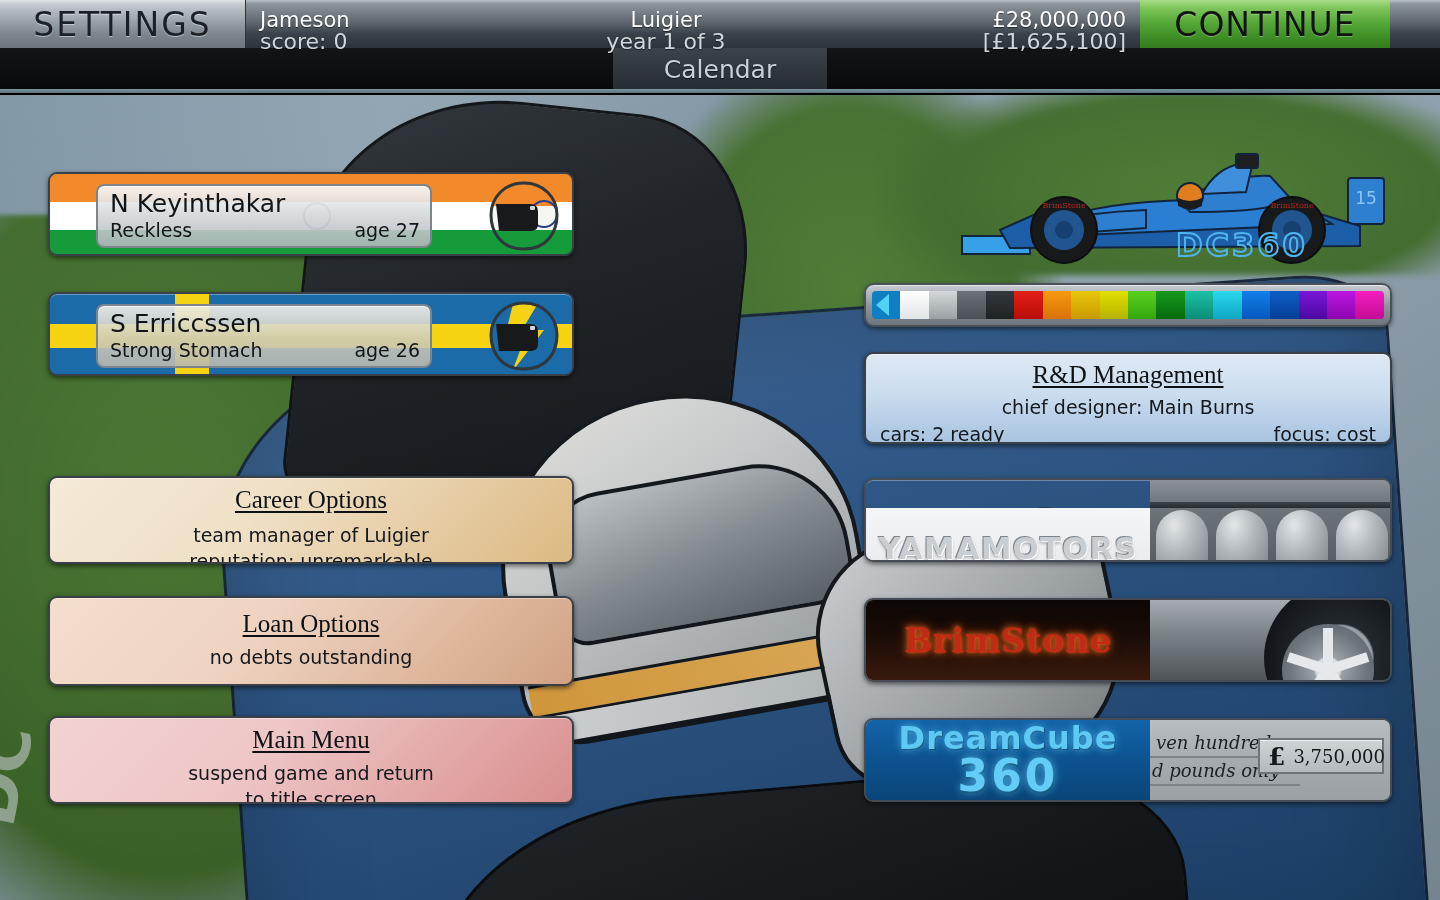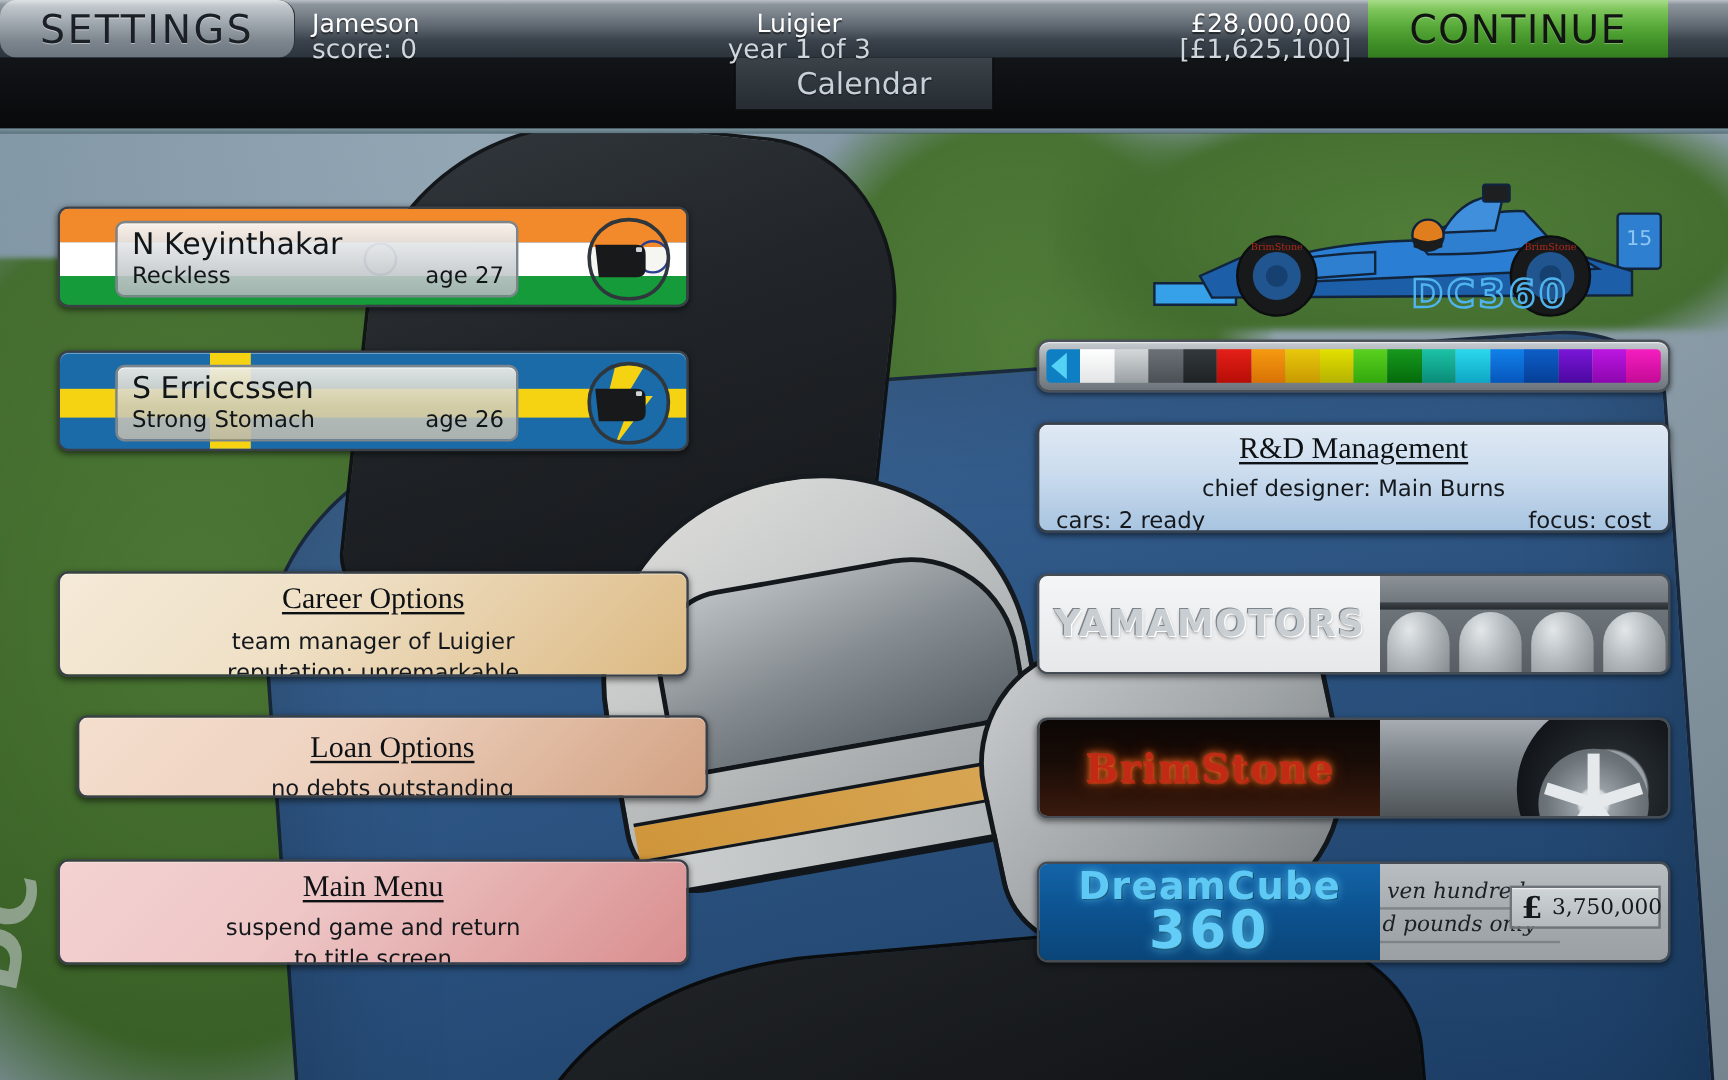--- a/index.html
+++ b/index.html
@@ -109,21 +109,20 @@
     position:absolute; left:0; top:0; width:1440px; height:48px;
     background: linear-gradient(180deg,#b9c0c6 0%, #8d959c 8%, #5c656e 48%, #3a434c 70%, #2b333b 100%);
     display:flex; align-items:stretch;
     z-index: 20;
   }
   .btn-settings {
     width: 246px; height:48px;
     background: linear-gradient(180deg,#dfe3e6 0%, #c2c8cd 10%, #9aa2a9 45%, #7c858d 72%, #6c757d 100%);
     display:flex; align-items:center; justify-content:center;
     border-right: 1px solid #2b333b;
-    border-radius: 14px;
   }
   .btn-settings span {
     font-family: "DejaVu Sans", sans-serif;
     font-size: 33px; letter-spacing: 2px; color:#1b2026;
     font-weight: 400;
     text-shadow: 0 1px 0 rgba(255,255,255,.45);
   }
   .hdr-cell {
     display:flex; flex-direction:column; justify-content:center;
     color:#e8edf1; padding: 2px 14px 0 14px; margin-top: 10px;
@@ -147,21 +146,21 @@
     display:flex; align-items:center; justify-content:center;
   }
   .btn-continue span {
     font-family:"DejaVu Sans", sans-serif;
     font-size:33px; letter-spacing:1px; color:#101510;
     text-shadow: 0 1px 0 rgba(255,255,255,.30);
   }
 
   
   .tabstrip {
-    position:absolute; left:0; top:48px; width:1440px; height:63px;
+    position:absolute; left:0; top:48px; width:1440px; height:45px;
     background: linear-gradient(180deg,#121518 0%, #0b0d0f 60%, #07090a 100%);
     z-index: 19;
   }
   .tab {
     position:absolute; left:612px; top:0; width:216px; height:43px;
     background: linear-gradient(180deg,#3c4349 0%, #2e353b 55%, #262c32 100%);
     display:flex; align-items:center; justify-content:center;
     border-left:1px solid #0a0c0e; border-right:1px solid #0a0c0e;
   }
   .tab span {
@@ -456,21 +455,21 @@
     </svg>
   </div>
 
   <div class="panel" style="left:48px; top:476px; width:526px; height:88px;
        background:linear-gradient(135deg,#f5ead8 0%, #efe0c6 40%, #dcb982 100%);">
     <div class="ttl" style="margin-top:4px;">Career Options</div>
     <div class="sub" style="margin-top:4px;text-align:center;">team manager of Luigier</div>
     <div class="sub">reputation: unremarkable</div>
   </div>
 
-  <div class="panel" style="left:64px; top:596px; width:526px; height:69px;
+  <div class="panel" style="left:48px; top:596px; width:526px; height:90px;
        background:linear-gradient(135deg,#f4dece 0%, #eed3c0 40%, #d2a182 100%);">
     <div class="ttl" style="margin-top:8px;">Loan Options</div>
     <div class="sub" style="margin-top:2px;">no debts outstanding</div>
   </div>
 
   <div class="panel" style="left:48px; top:716px; width:526px; height:88px;
        background:linear-gradient(135deg,#f4d2d2 0%, #eec6c6 40%, #d98e8e 100%);">
     <div class="ttl" style="margin-top:4px;">Main Menu</div>
     <div class="sub" style="margin-top:2px;">suspend game and return</div>
     <div class="sub">to title screen</div>
@@ -540,21 +539,21 @@
        background:linear-gradient(180deg,#dfe9f4 0%, #cbdcee 45%, #a8c4e0 100%);">
     <div class="ttl" style="margin-top:3px;">R&amp;D Management</div>
     <div class="sub" style="margin-top:1px;">chief designer: Main Burns</div>
     <div style="display:flex; justify-content:space-between; padding:0 14px; margin-top:1px;">
       <div class="sub">cars: 2 ready</div>
       <div class="sub">focus: cost</div>
     </div>
   </div>
 
   <div class="sponsor" style="left:864px; top:478px;">
-    <div class="logo" style="background:linear-gradient(180deg,#f4f5f6,#e6e8e9);">
+    <div class="logo" style="background:linear-gradient(180deg,#f4f5f6,#e6e8e9);margin-top:28px;">
       <span class="yama-logo">YAMAMOTORS</span>
     </div>
     <div class="art art-engine">
       <div class="band"></div>
       <div class="cyl" style="left:6px;"></div>
       <div class="cyl" style="left:66px;"></div>
       <div class="cyl" style="left:126px;"></div>
       <div class="cyl" style="left:186px;"></div>
     </div>
   </div>

